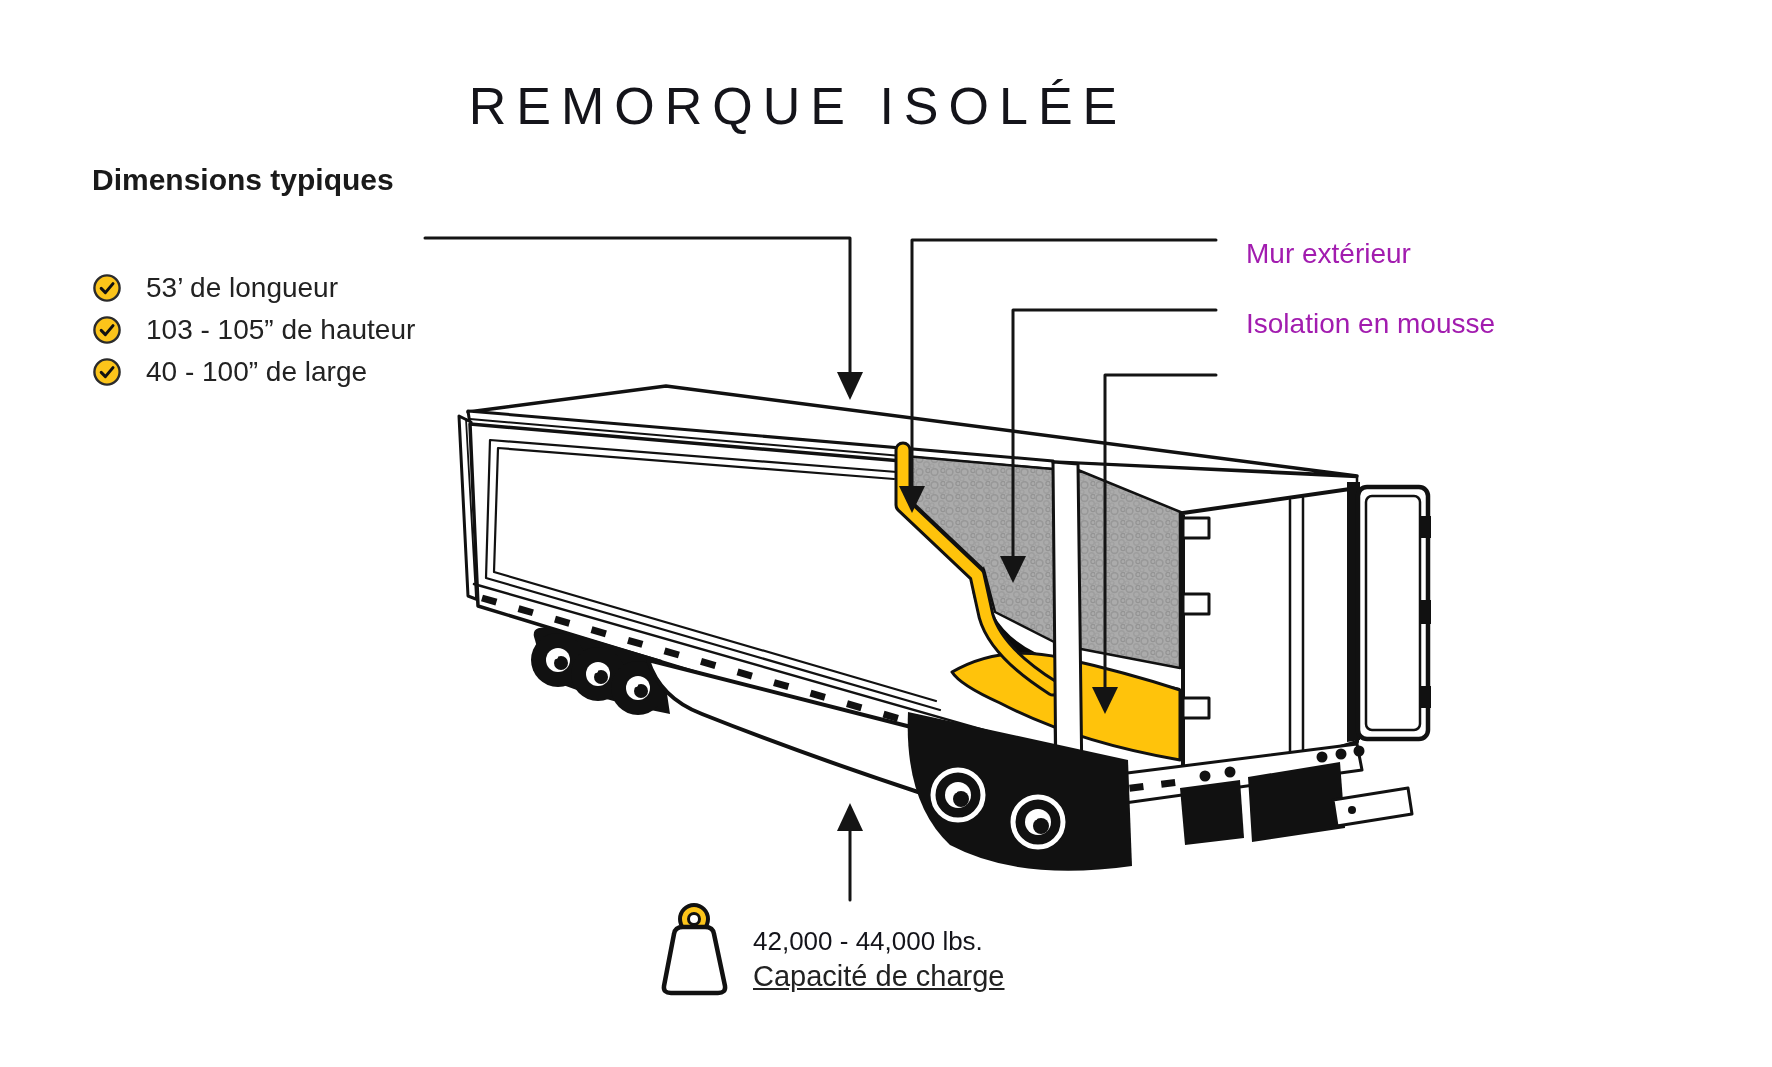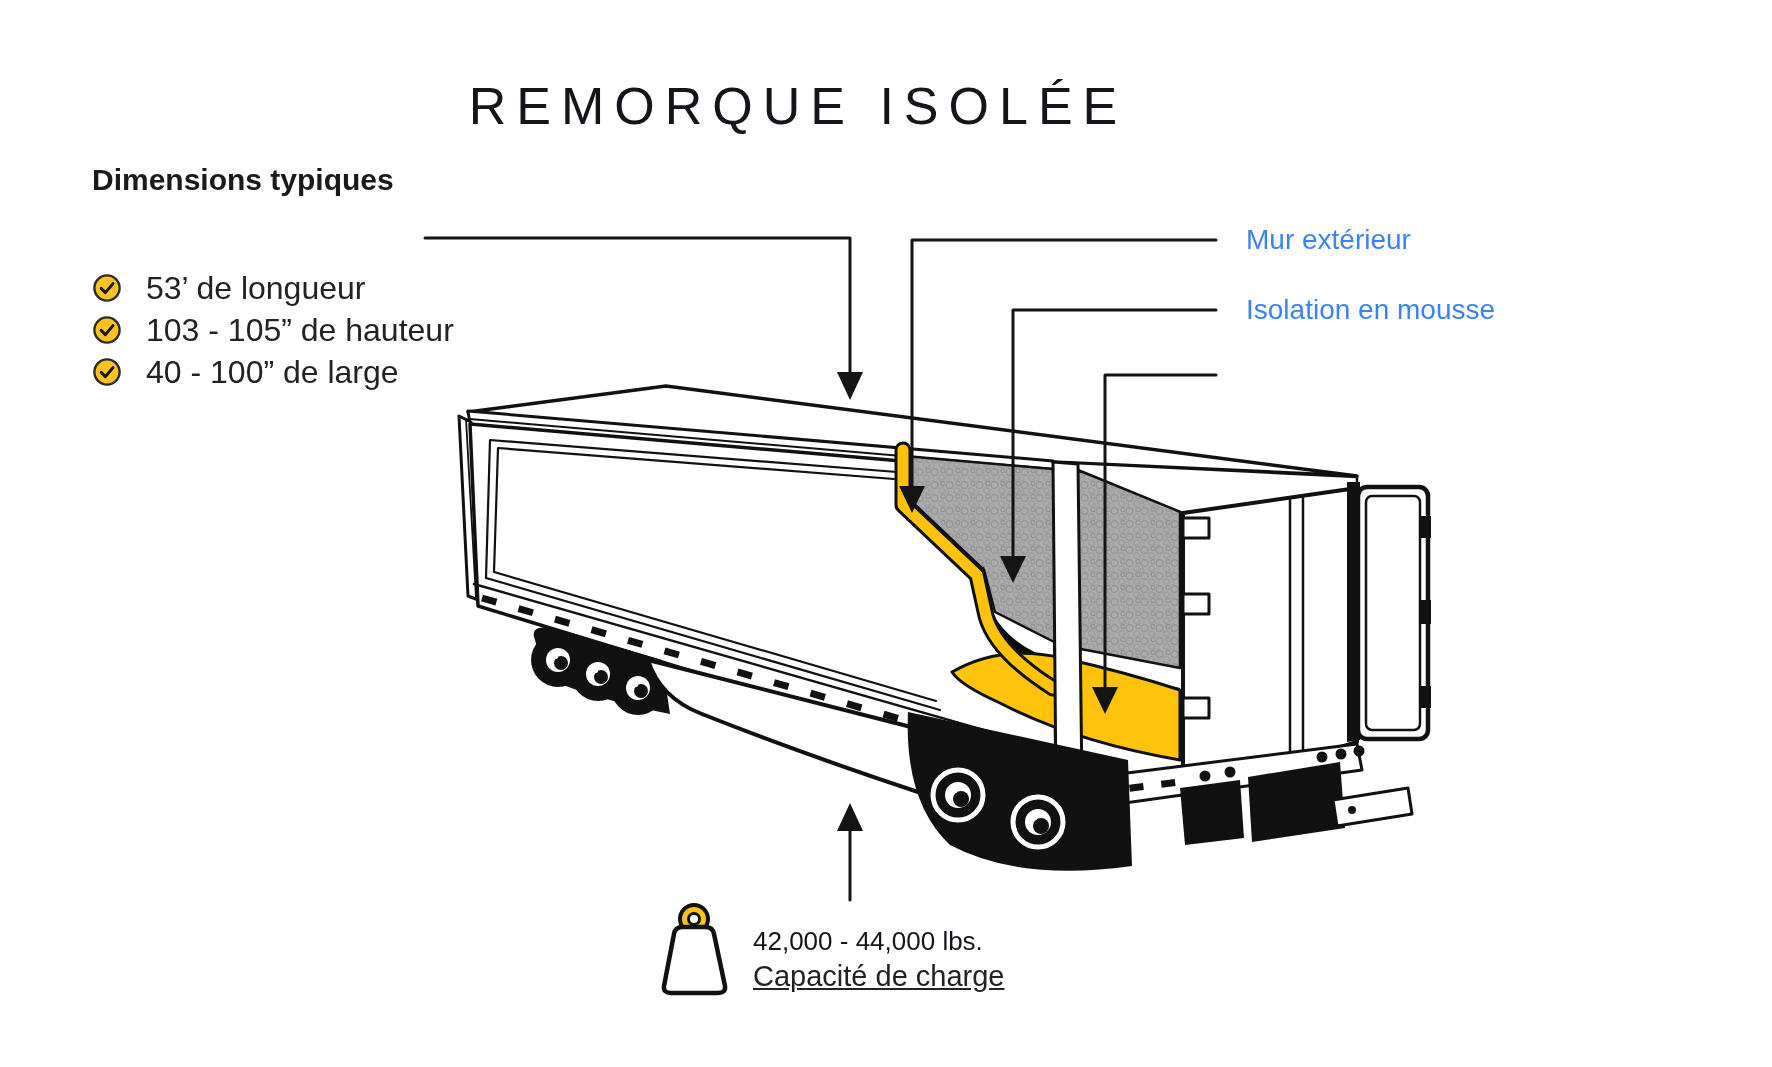--- a/index.html
+++ b/index.html
@@ -11,24 +11,25 @@
   #title{
     top:76px;left:798px;transform:translateX(-50%);
     font-size:52px;font-weight:normal;letter-spacing:10px;white-space:nowrap;
     color:#14141a;
   }
   #dims-heading{
     top:156px;left:92px;font-size:30px;font-weight:bold;line-height:34px;color:#1a1a1a;margin-top:7px;
   }
   .dim-row{position:absolute;left:92px;display:flex;align-items:center;gap:24px;height:42px;}
   .dim-row .check{width:30px;height:30px;flex:0 0 auto;}
-  .dim-row .dim-text{font-size:32px;color:#222;white-space:nowrap;}
+  .dim-row .dim-text{font-size:28px;color:#222;white-space:nowrap;}
   .callout-label{
-    position:absolute;left:1246px;font-size:28px;color:#3b82f6;white-space:nowrap;
+    position:absolute;left:1246px;font-size:28px;color:#a21caf;white-space:nowrap;
     transform:translateY(-50%);
+    margin-top:14px;
   }
   #cap-range{top:926px;left:753px;font-size:26px;font-weight:normal;color:#14141a;white-space:nowrap;}
   #cap-label{top:960px;left:753px;font-size:29px;color:#222;white-space:nowrap;text-decoration:underline;}
   svg{display:block;}
 </style>
 </head>
 <body>
 
 <div id="canvas">
 

